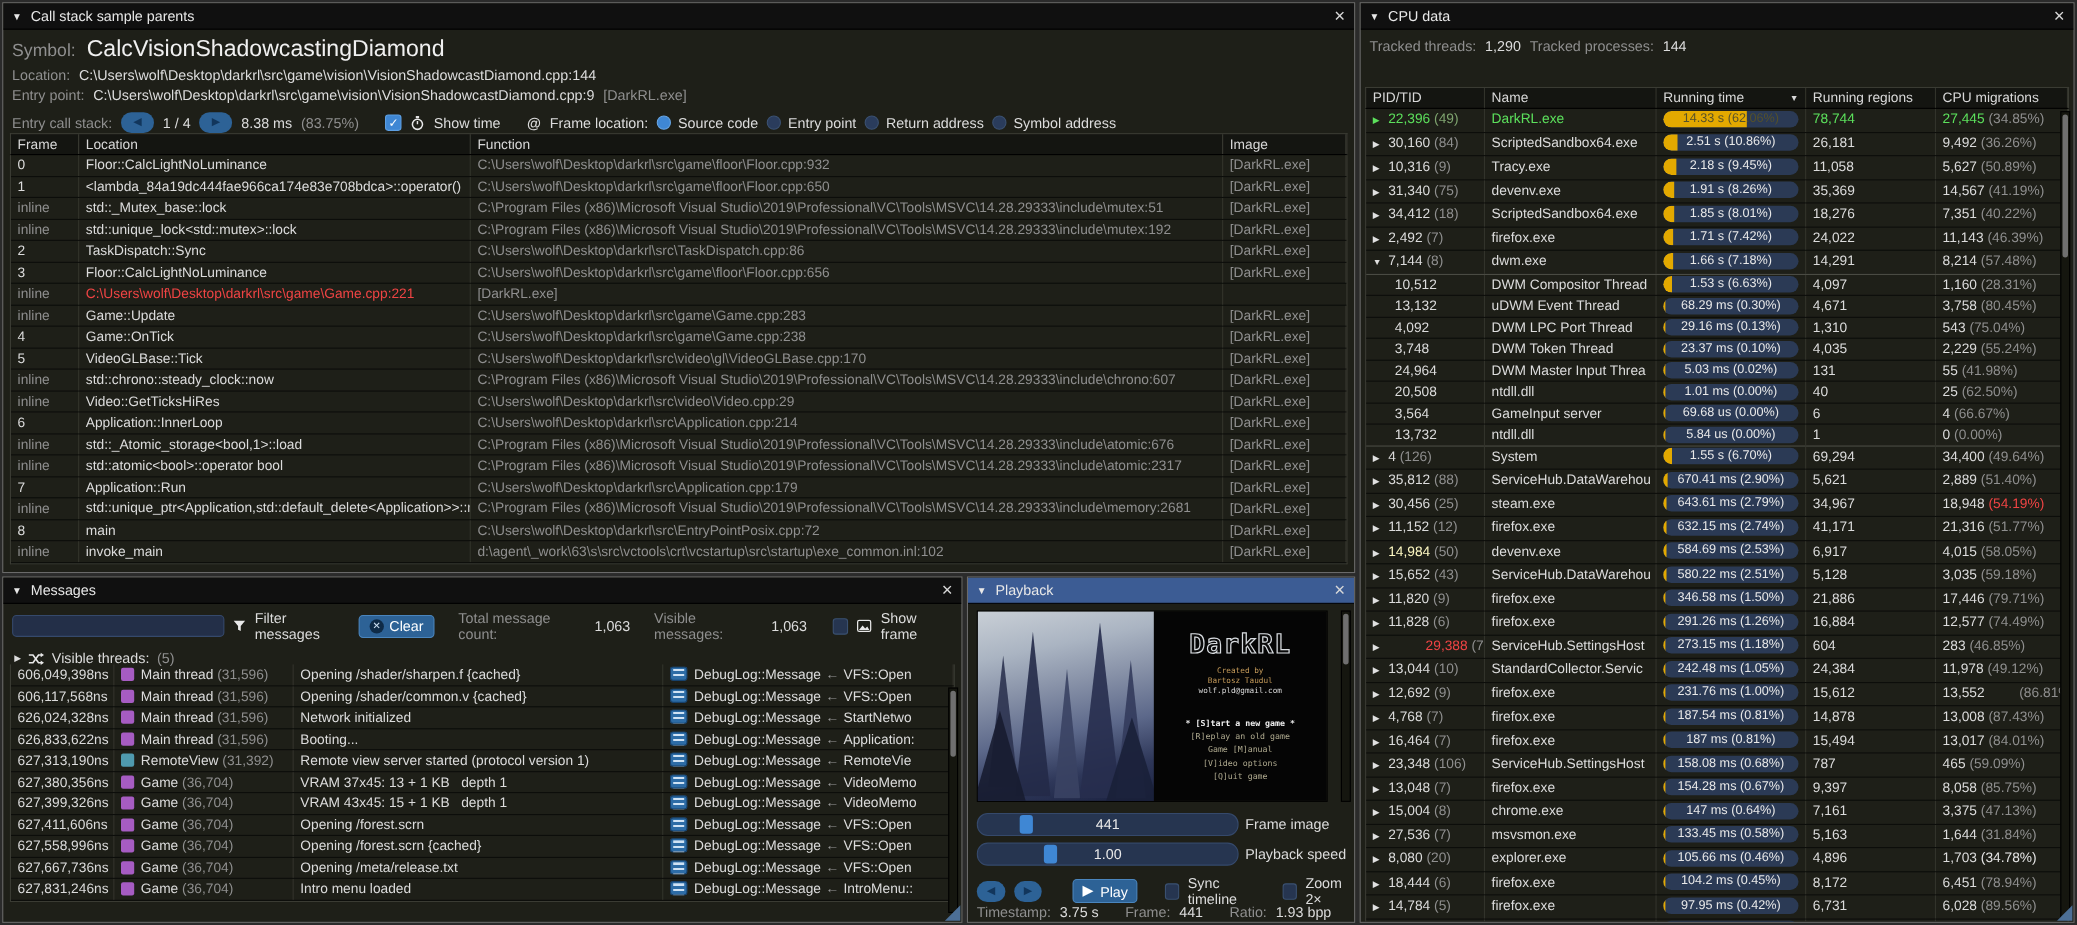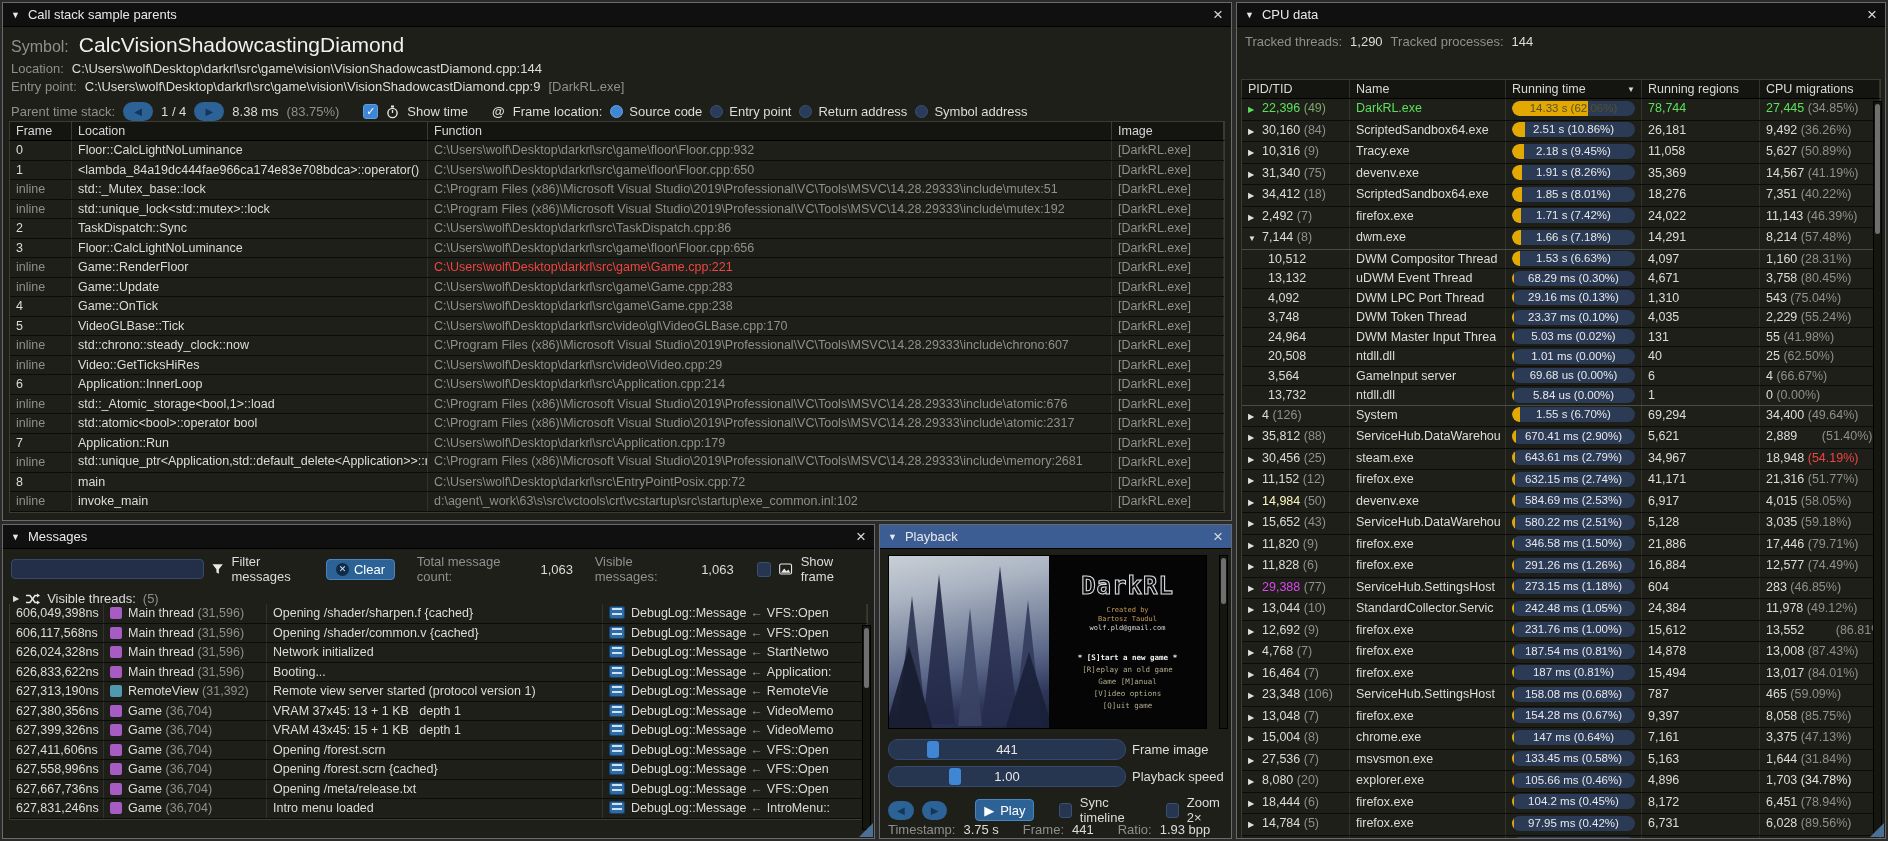--- a/index.html
+++ b/index.html
@@ -111,21 +111,21 @@
     <div class="info-row">
       <span class="lbl">Location:</span>
       <span class="val">C:\Users\wolf\Desktop\darkrl\src\game\vision\VisionShadowcastDiamond.cpp:144</span>
     </div>
     <div class="info-row">
       <span class="lbl">Entry point:</span>
       <span class="val">C:\Users\wolf\Desktop\darkrl\src\game\vision\VisionShadowcastDiamond.cpp:9</span>
       <span class="lbl">[DarkRL.exe]</span>
     </div>
     <div class="controls">
-      <span class="lbl">Parent time stack:</span>
+      <span class="lbl">Entry call stack:</span>
       <span class="navbtn">◀</span>
       <span class="val">1 / 4</span>
       <span class="navbtn">▶</span>
       <span class="val">8.38 ms</span>
       <span class="lbl">(83.75%)</span>
       <span style="width:8px"></span>
       <span class="checkbox checked">✓</span>
       <svg class="icon" width="13" height="14" viewBox="0 0 13 14">
           <circle cx="6.5" cy="8" r="4.6" fill="none" stroke="#e8e8e8" stroke-width="1.4"></circle>
           <rect x="5" y="0.5" width="3" height="2" fill="#e8e8e8"></rect>
@@ -194,21 +194,20 @@
           <div style="color: rgb(143, 143, 143);">[DarkRL.exe]</div>
         </div>
         <div class="g-row cs-cols">
           <div style="color: rgb(220, 220, 220);">3</div>
           <div style="color: rgb(220, 220, 220);">Floor::CalcLightNoLuminance</div>
           <div style="color: rgb(143, 143, 143);">C:\Users\wolf\Desktop\darkrl\src\game\floor\Floor.cpp:656</div>
           <div style="color: rgb(143, 143, 143);">[DarkRL.exe]</div>
         </div>
         <div class="g-row cs-cols">
           <div style="color: rgb(143, 143, 143);">inline</div>
-          <div style="color: rgb(220, 220, 220);">Game::RenderFloor</div>
           <div style="color: #ef4444;">C:\Users\wolf\Desktop\darkrl\src\game\Game.cpp:221</div>
           <div style="color: rgb(143, 143, 143);">[DarkRL.exe]</div>
         </div>
         <div class="g-row cs-cols">
           <div style="color: rgb(143, 143, 143);">inline</div>
           <div style="color: rgb(220, 220, 220);">Game::Update</div>
           <div style="color: rgb(143, 143, 143);">C:\Users\wolf\Desktop\darkrl\src\game\Game.cpp:283</div>
           <div style="color: rgb(143, 143, 143);">[DarkRL.exe]</div>
         </div>
         <div class="g-row cs-cols">
@@ -689,21 +688,21 @@
         <div class="g-row cpu-cols">
           <div class="pidcell"><span class="exp">▶</span><span style="color: rgb(220, 220, 220);">35,812 </span><span style="color: rgb(143, 143, 143);">(88)</span></div>
           <div style="color: rgb(220, 220, 220);">ServiceHub.DataWarehou</div>
           <div>
             <div class="bar">
               <div class="fill" style="width: 2.9%;"></div>
               <div class="btxt">670.41 ms (2.90%)</div>
             </div>
           </div>
           <div style="color: rgb(220, 220, 220);">5,621</div>
-          <div><span style="color: rgb(220, 220, 220);">2,889 </span><span style="color: rgb(143, 143, 143); margin-left: 21px;">(51.40%)</span></div>
+          <div><span style="color: rgb(220, 220, 220);">2,889 </span><span style="color: rgb(143, 143, 143);">(51.40%)</span></div>
         </div>
         <div class="g-row cpu-cols">
           <div class="pidcell"><span class="exp">▶</span><span style="color: rgb(220, 220, 220);">30,456 </span><span style="color: rgb(143, 143, 143);">(25)</span></div>
           <div style="color: rgb(220, 220, 220);">steam.exe</div>
           <div>
             <div class="bar">
               <div class="fill" style="width: 2.79%;"></div>
               <div class="btxt">643.61 ms (2.79%)</div>
             </div>
           </div>
@@ -764,21 +763,21 @@
           <div>
             <div class="bar">
               <div class="fill" style="width: 2%;"></div>
               <div class="btxt">291.26 ms (1.26%)</div>
             </div>
           </div>
           <div style="color: rgb(220, 220, 220);">16,884</div>
           <div><span style="color: rgb(220, 220, 220);">12,577 </span><span style="color: rgb(143, 143, 143);">(74.49%)</span></div>
         </div>
         <div class="g-row cpu-cols">
-          <div class="pidcell"><span class="exp">▶</span><span style="color: #d946ef;">29,388 </span><span style="color: rgb(143, 143, 143);">(77)</span></div>
+          <div class="pidcell"><span class="exp">▶</span><span style="color: #ef4444; margin-left: 34px;">29,388 </span><span style="color: rgb(143, 143, 143);">(77)</span></div>
           <div style="color: rgb(220, 220, 220);">ServiceHub.SettingsHost</div>
           <div>
             <div class="bar">
               <div class="fill" style="width: 2%;"></div>
               <div class="btxt">273.15 ms (1.18%)</div>
             </div>
           </div>
           <div style="color: rgb(220, 220, 220);">604</div>
           <div><span style="color: rgb(220, 220, 220);">283 </span><span style="color: rgb(143, 143, 143);">(46.85%)</span></div>
         </div>

